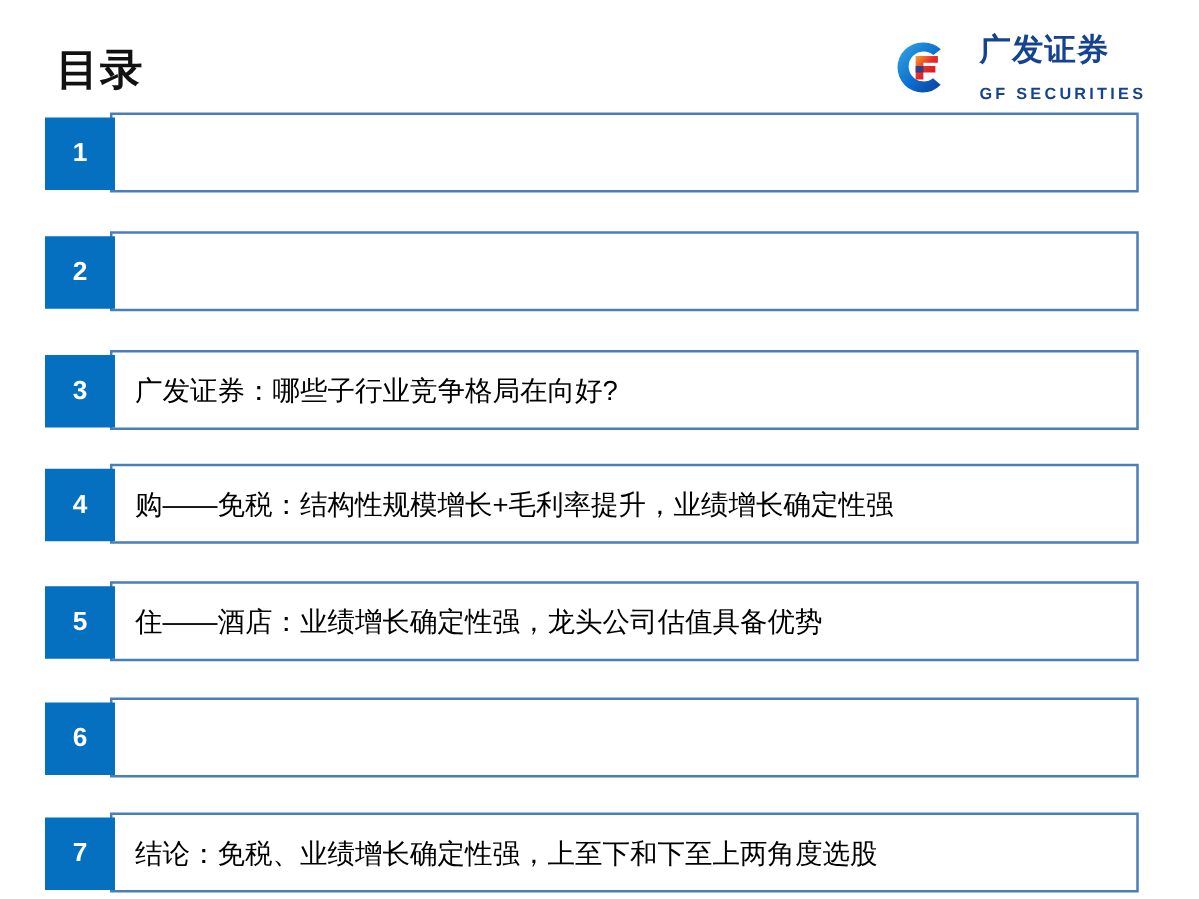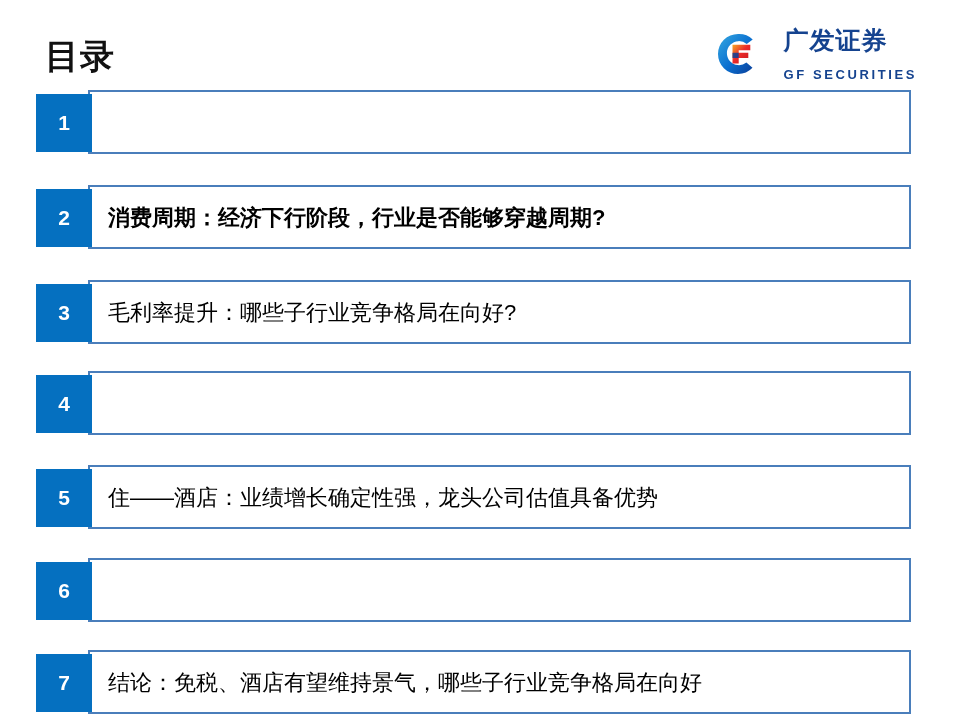--- a/index.html
+++ b/index.html
@@ -166,44 +166,44 @@
 <div class="toc-list">
 
   <div class="toc-row" style="top:10px">
     <div class="toc-box"></div>
     <div class="toc-num">1</div>
   </div>
 
   <div class="toc-row is-bold" style="top:105px">
     <div class="toc-box"></div>
     <div class="toc-num">2</div>
-    <div class="toc-label">消费周期：经济下行阶段，行业是否能够穿越周期?</div>
   </div>
 
   <div class="toc-row" style="top:200px">
     <div class="toc-box"></div>
     <div class="toc-num">3</div>
-    <div class="toc-label">毛利率提升：哪些子行业竞争格局在向好?</div>
+    <div class="toc-label">广发证券：哪些子行业竞争格局在向好?</div>
   </div>
 
   <div class="toc-row" style="top:291px">
     <div class="toc-box"></div>
     <div class="toc-num">4</div>
+    <div class="toc-label">购——免税：结构性规模增长+毛利率提升，业绩增长确定性强</div>
   </div>
 
   <div class="toc-row" style="top:385px">
     <div class="toc-box"></div>
     <div class="toc-num">5</div>
     <div class="toc-label">住——酒店：业绩增长确定性强，龙头公司估值具备优势</div>
   </div>
 
   <div class="toc-row" style="top:478px">
     <div class="toc-box"></div>
     <div class="toc-num">6</div>
   </div>
 
   <div class="toc-row" style="top:570px">
     <div class="toc-box"></div>
     <div class="toc-num">7</div>
-    <div class="toc-label">结论：免税、酒店有望维持景气，哪些子行业竞争格局在向好</div>
+    <div class="toc-label">结论：免税、业绩增长确定性强，上至下和下至上两角度选股</div>
   </div>
 
 </div>
 
 </body></html>

